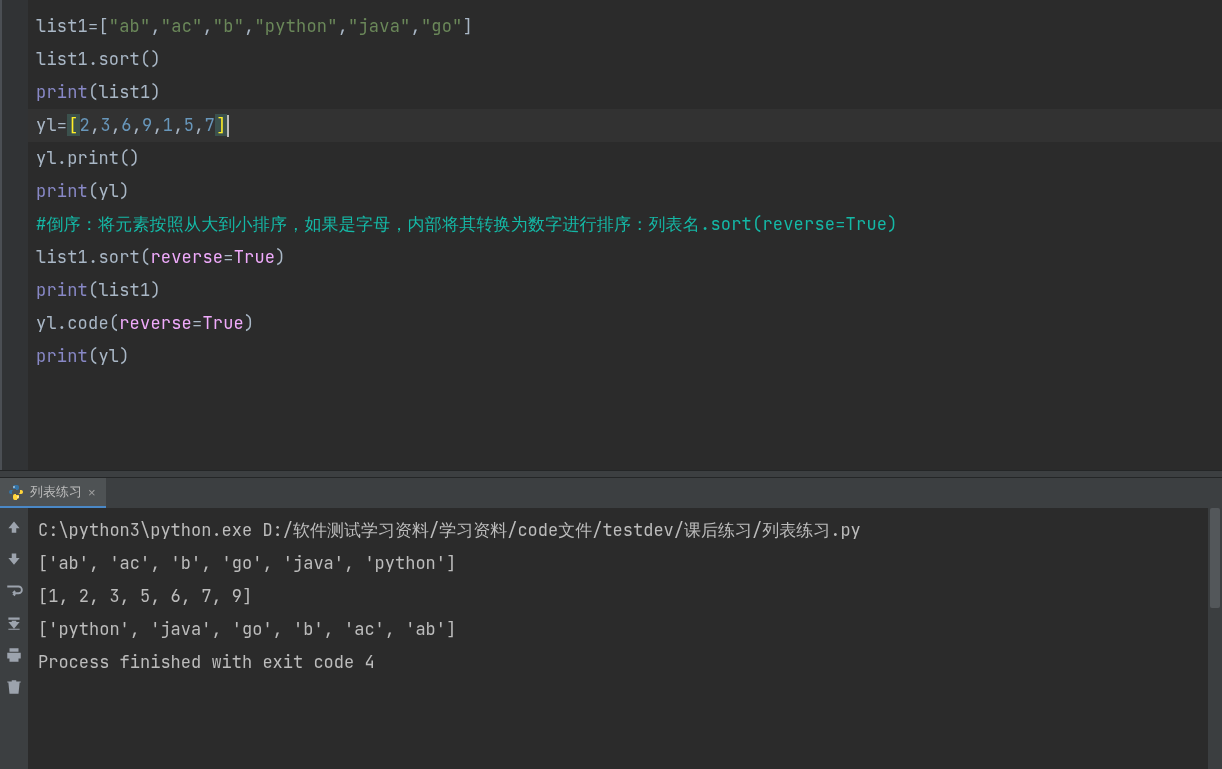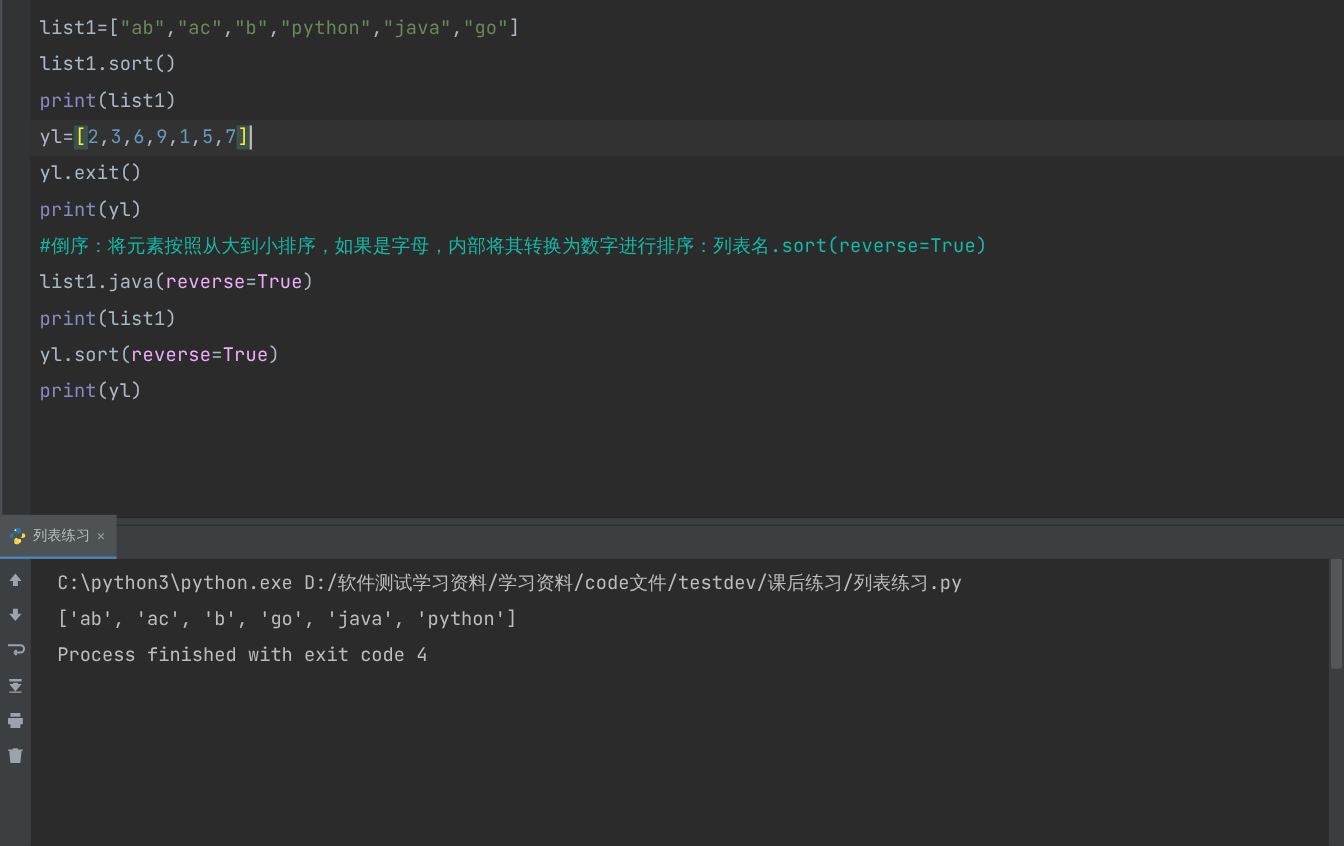--- a/index.html
+++ b/index.html
@@ -24,52 +24,52 @@
   .br { color:#a9b7c6; }
   .br-match { background:#3b514d; color:#ffef28; padding:0 1px;}
   .caret { display:inline-block; width:2px; height:22px; background:#bbbbbb; vertical-align:middle; margin-left:0px;}
 
   
   .splitter { height:8px; background:#3c3f41; border-top:1px solid #242627; border-bottom:1px solid #242627;}
 
   
   .run-panel { flex:1; display:flex; background:#2b2b2b; position:relative; }
   .tabbar { position:absolute; top:0; left:0; right:0; height:30px; background:#3c3f41; display:flex; align-items:flex-end;}
-  .tab { display:flex; align-items:center; height:40px; background:#4e5254; padding:0 10px 0 8px; gap:6px; border-bottom:2px solid #4a88c7;}
+  .tab { display:flex; align-items:center; height:30px; background:#4e5254; padding:0 10px 0 8px; gap:6px; border-bottom:2px solid #4a88c7;}
   .tab-icon svg { width:16px; height:16px; display:block;}
   .tab-label { font-size:13px; color:#bbbbbb; font-family:"Segoe UI",sans-serif;}
   .tab-close { color:#a0a0a0; font-size:13px; font-family:"Segoe UI",sans-serif;}
   .toolstrip { width:28px; background:#3c3f41; margin-top:30px; display:flex; flex-direction:column; align-items:center; gap:14px; padding-top:10px;}
   .toolbtn { width:18px; height:18px; color:#9ca3ad; display:flex; align-items:center; justify-content:center;}
   .toolbtn svg { width:18px; height:18px; }
-  .console { flex:1; margin-top:30px; padding:6px 24px; font-family:inherit; }
+  .console { flex:1; margin-top:30px; padding:6px 10px; font-family:inherit; }
   .console-line { white-space:pre; line-height:33px; color:#bcbcbc; }
   .scrollbar-track { position:absolute; top:30px; right:0; bottom:0; width:14px; background:#3b3e40; }
   .scrollbar-thumb { position:absolute; left:2px; right:2px; top:0; height:100px; background:#53575a; border-radius:2px;}
 </style>
 </head>
 <body>
 
 <div class="root">
 
   <div class="editor-region">
     <div class="gutter"></div>
     <div class="code-area">
       <div class="hl-line"></div>
       <div class="code-lines" id="code-lines">
           <div class="code-line"><span class="id">list1=</span><span class="br">[</span><span class="str">"ab"</span><span class="id">,</span><span class="str">"ac"</span><span class="id">,</span><span class="str">"b"</span><span class="id">,</span><span class="str">"python"</span><span class="id">,</span><span class="str">"java"</span><span class="id">,</span><span class="str">"go"</span><span class="br">]</span></div>
           <div class="code-line"><span class="id">list1.sort()</span></div>
           <div class="code-line"><span class="fn">print</span><span class="id">(list1)</span></div>
           <div class="code-line"><span class="id">yl=</span><span class="br-match">[</span><span class="num">2</span><span class="id">,</span><span class="num">3</span><span class="id">,</span><span class="num">6</span><span class="id">,</span><span class="num">9</span><span class="id">,</span><span class="num">1</span><span class="id">,</span><span class="num">5</span><span class="id">,</span><span class="num">7</span><span class="br-match">]</span><span class="caret"></span></div>
-          <div class="code-line"><span class="id">yl.exit()</span></div>
+          <div class="code-line"><span class="id">yl.print()</span></div>
           <div class="code-line"><span class="fn">print</span><span class="id">(yl)</span></div>
           <div class="code-line"><span class="cmt">#倒序：将元素按照从大到小排序，如果是字母，内部将其转换为数字进行排序：列表名.sort(reverse=True)</span></div>
-          <div class="code-line"><span class="id">list1.java(</span><span class="kw">reverse</span><span class="id">=</span><span class="kw">True</span><span class="id">)</span></div>
+          <div class="code-line"><span class="id">list1.sort(</span><span class="kw">reverse</span><span class="id">=</span><span class="kw">True</span><span class="id">)</span></div>
           <div class="code-line"><span class="fn">print</span><span class="id">(list1)</span></div>
-          <div class="code-line"><span class="id">yl.sort(</span><span class="kw">reverse</span><span class="id">=</span><span class="kw">True</span><span class="id">)</span></div>
+          <div class="code-line"><span class="id">yl.code(</span><span class="kw">reverse</span><span class="id">=</span><span class="kw">True</span><span class="id">)</span></div>
           <div class="code-line"><span class="fn">print</span><span class="id">(yl)</span></div>
         </div>
     </div>
   </div>
 
   <div class="splitter"></div>
 
   <div class="run-panel">
     <div class="tabbar">
       <div class="tab">
@@ -115,20 +115,22 @@
         <div class="toolbtn">
           <svg viewBox="0 0 16 16">
             <path fill="currentColor" d="M3 4h10l-1 10H4zM6 2h4v2H6zM2 3h12v1H2z"></path>
           </svg>
         </div>
       </div>
 
     <div class="console" id="console">
         <div class="console-line">C:\python3\python.exe D:/软件测试学习资料/学习资料/code文件/testdev/课后练习/列表练习.py</div>
         <div class="console-line">['ab', 'ac', 'b', 'go', 'java', 'python']</div>
+        <div class="console-line">[1, 2, 3, 5, 6, 7, 9]</div>
+        <div class="console-line">['python', 'java', 'go', 'b', 'ac', 'ab']</div>
         <div class="console-line"></div>
         <div class="console-line">Process finished with exit code 4</div>
       </div>
 
     <div class="scrollbar-track">
       <div class="scrollbar-thumb"></div>
     </div>
   </div>
 </div>
 

